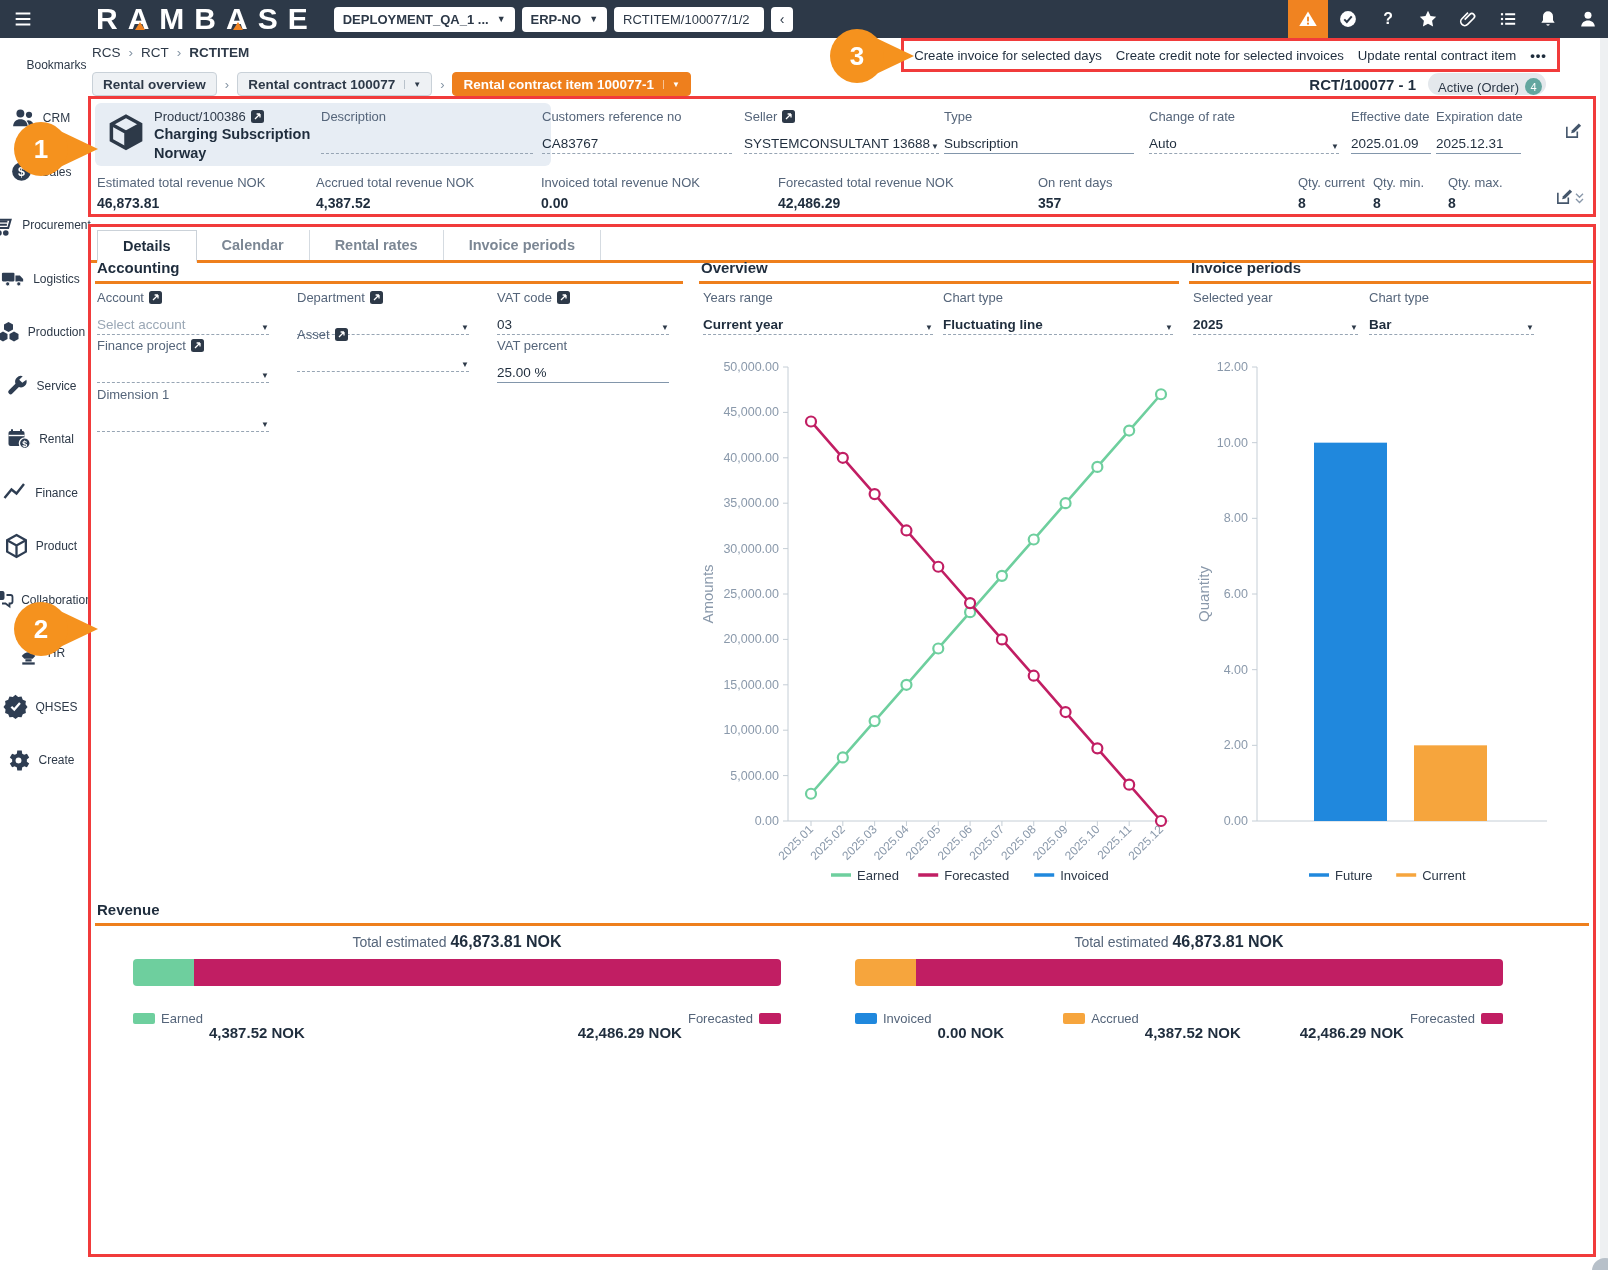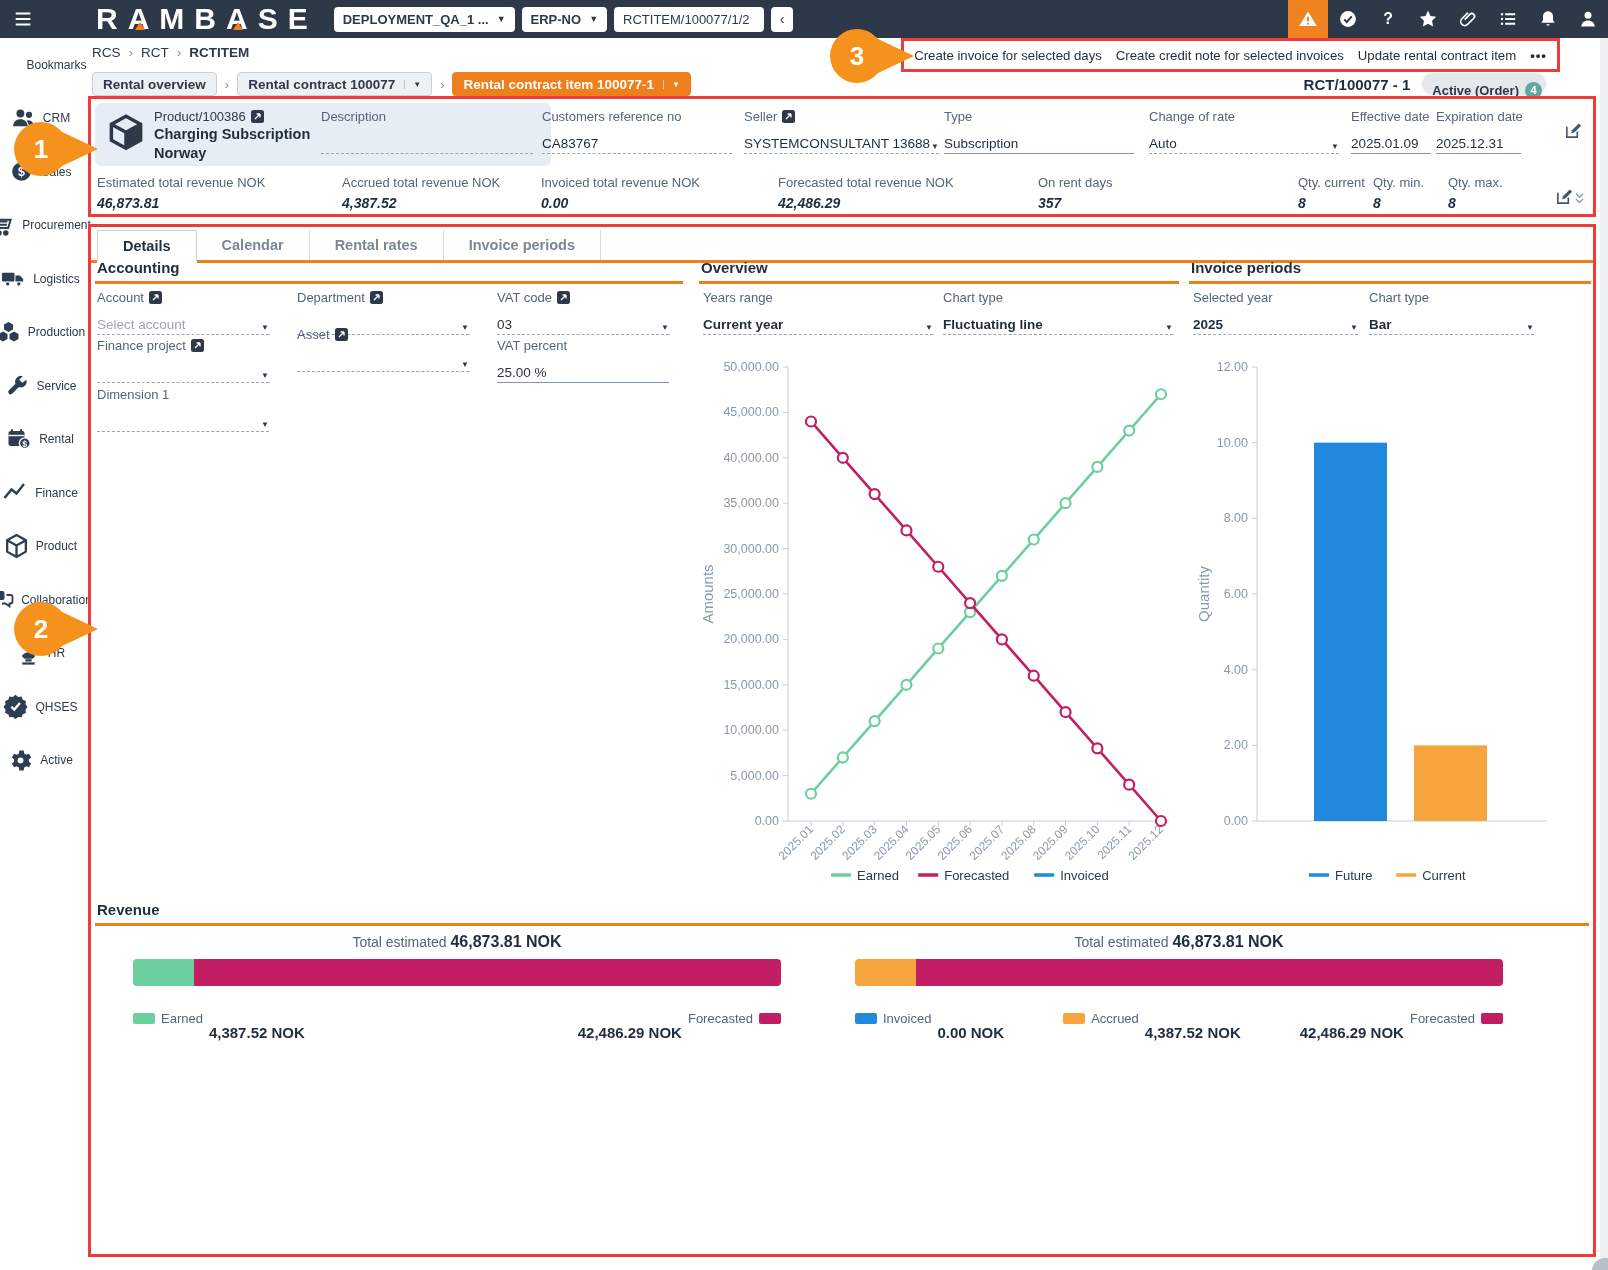--- a/index.html
+++ b/index.html
@@ -41,22 +41,22 @@
   
   .ctxrow { position:absolute; left:92px; top:72px; display:flex; align-items:center; gap:8px; }
   .ctx-chip { background:#eef1f4; border:1px solid #c9d1d8; border-radius:4px; height:24px;
               display:flex; align-items:center; padding:0 10px; font-size:13.5px; font-weight:bold; color:#2d3948; }
   .ctx-chip .caret { font-size:8px; margin-left:9px; border-left:1px solid #b9c2cb; padding-left:8px; }
   .ctx-chip.active { background:#ee7f1d; border-color:#ee7f1d; color:#fff; }
   .ctx-chip.active .caret { border-left-color:#ffffff88; }
   .ctx-sep { color:#8494a4; font-size:13px; }
   .docref-row { position:absolute; right:62px; top:73px; display:flex; align-items:center; gap:12px; }
   .docref { font-size:15px; font-weight:bold; color:#1f2d3d; }
-  .status-pill { background:#e4e8ec; border-radius:12px; height:22px; display:flex; align-items:center;
-                 gap:6px; padding:12px 4px 0 10px; font-size:13px; font-weight:bold; color:#2d3948; }
+  .status-pill { background:#e4e8ec; border-radius:12px; height:22px; display:flex; align-items:flex-end;
+                 gap:6px; padding:12px 4px 0 10px; font-size:13px; font-weight:normal; color:#2d3948; }
   .status-pill .cnt { background:#63a69f; color:#fff; width:17px; height:17px; border-radius:50%;
                       display:flex; align-items:center; justify-content:center; font-size:11px; }
   
   .panelbox { position:absolute; left:88px; top:96px; width:1508px; height:121px;
               border:3.5px solid #f13b3b; background:#fff; }
   .panel-inner { position:relative; width:100%; height:100%;border-radius:8px; }
   .prod-tile { position:absolute; left:4px; top:4px; width:456px; height:63px; background:#e7edf4;
                border-radius:6px; display:flex; }
   .prod-cube { margin:11px 10px 0 13px; }
   .prod-info { padding-top:6px; }
@@ -65,21 +65,21 @@
   .fld { position:absolute; }
   .fld .flabel { font-size:13px; color:#55657a; display:flex; align-items:center; gap:5px; white-space:nowrap; }
   .fld .fval { font-size:13.5px; color:#1f2d3d; margin-top:7px; height:20px; display:flex; align-items:flex-end;
                justify-content:space-between; white-space:nowrap; }
   .fld .fval.bold { font-weight:bold; }
   .fld .fline { margin-top:2px; border-bottom:1px dashed #97a5b4; }
   .fld .fline.solid { border-bottom:1px solid #8296ab; }
   .fld .caret { font-size:8px; color:#2d3948; }
   .metric { position:absolute; }
   .metric .flabel { font-size:13px; color:#55657a; white-space:nowrap; }
-  .metric .mval { font-size:14px; font-weight:bold; color:#1f2d3d; margin-top:5px;font-style:italic; }
+  .metric .mval { font-size:14px; font-weight:bold; color:#1f2d3d; margin-top:5px; }
   
   .mainbox { position:absolute; left:88px; top:224px; width:1508px; height:1033px;
              border:3.5px solid #f13b3b; background:#fff; }
   .main-inner { position:relative; width:100%; height:100%; }
   .tabsrow { position:absolute; left:0; top:3px; width:100%; height:33px; display:flex;
              border-bottom:3px solid #ee7f1d; padding-left:6px; }
   .tab { padding:0 25px; display:flex; align-items:center; font-size:14.5px; font-weight:bold;
          color:#7c8794; border-right:1px solid #d5dbe1; }
   .tab.active { border:1px solid #cbd2d9; border-bottom:3px solid #fff; margin-bottom:-3px;
                 color:#1f2d3d; background:#fff; }
@@ -310,21 +310,21 @@
       </span>
       <span class="lbl">QHSES</span>
     </div>
     <div class="side-item">
       <span>
         <svg viewBox="0 0 24 24" fill="#2e3d52">
           <path d="M19.4 13c.04-.33.06-.66.06-1s-.02-.67-.06-1l2.1-1.6-2-3.5-2.5 1a7.6 7.6 0 0 0-1.7-1l-.4-2.7h-4l-.4 2.7c-.6.25-1.17.58-1.7 1l-2.5-1-2 3.5L6.4 11c-.04.33-.06.66-.06 1s.02.67.06 1l-2.1 1.6 2 3.5 2.5-1c.53.42 1.1.75 1.7 1l.4 2.7h4l.4-2.7c.6-.25 1.17-.58 1.7-1l2.5 1 2-3.5Z"></path>
           <circle cx="12" cy="12" r="2.6" fill="#fff"></circle>
         </svg>
       </span>
-      <span class="lbl">Active</span>
+      <span class="lbl">Create</span>
     </div>
   </div>
 <div class="scrollstrip"></div>
 <div class="corner-circle"></div>
 
 <div class="breadcrumb" id="breadcrumb">
     <span>RCS</span>
     <span class="sep">›</span>
     <span>RCT</span>
     <span class="sep">›</span>
@@ -433,21 +433,21 @@
             <span>2025.12.31</span>
           </div>
           <div class="fline solid"></div>
         </div>
       </div>
     <div id="panelMetrics">
         <div class="metric" style="left: 6px; top: 76px;">
           <div class="flabel">Estimated total revenue NOK</div>
           <div class="mval">46,873.81</div>
         </div>
-        <div class="metric" style="left: 225px; top: 76px; margin-left: 26px;">
+        <div class="metric" style="left: 225px; top: 76px;">
           <div class="flabel">Accrued total revenue NOK</div>
           <div class="mval">4,387.52</div>
         </div>
         <div class="metric" style="left: 450px; top: 76px;">
           <div class="flabel">Invoiced total revenue NOK</div>
           <div class="mval">0.00</div>
         </div>
         <div class="metric" style="left: 687px; top: 76px;">
           <div class="flabel">Forecasted total revenue NOK</div>
           <div class="mval">42,486.29</div>

